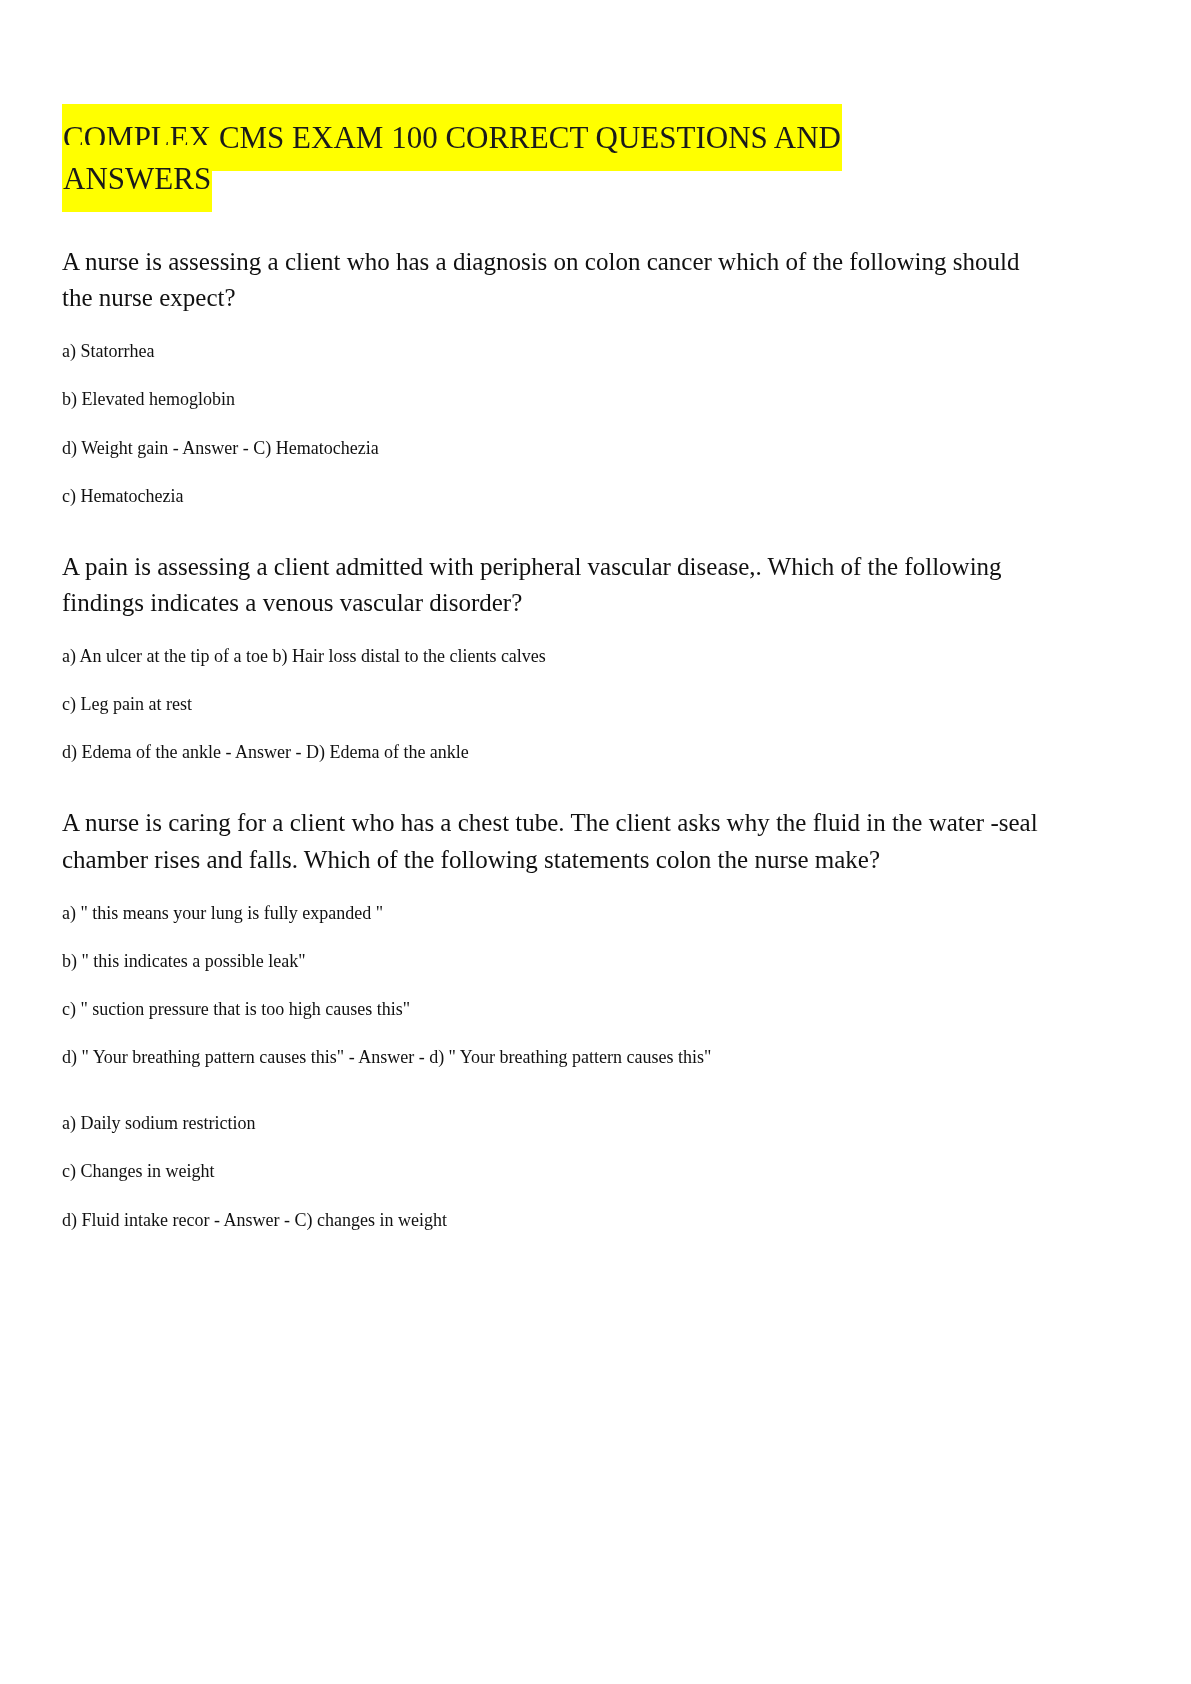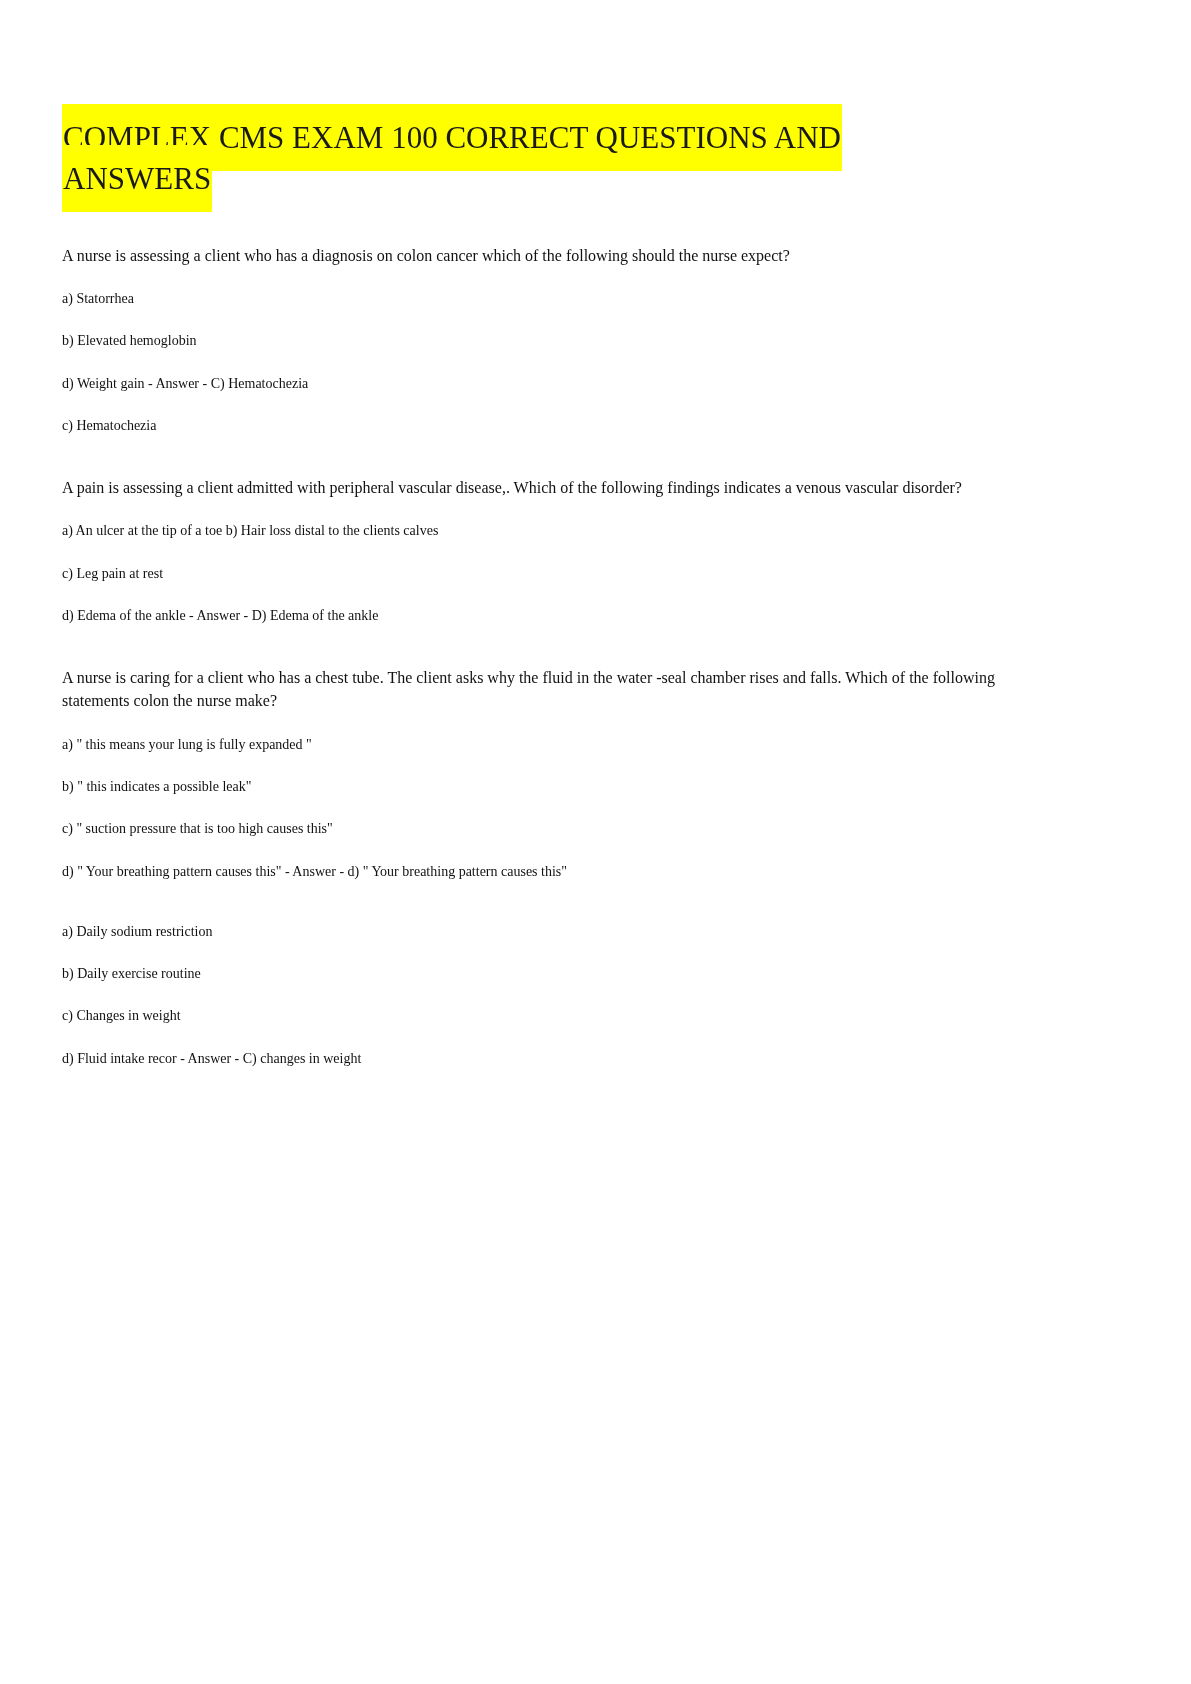--- a/index.html
+++ b/index.html
@@ -33,27 +33,27 @@
     font-weight: normal;
   }
   .doc-title .hl {
     background: #ffff00;
     padding: 16px 1px;
   }
   .qblock {
     margin-bottom: 40px;
   }
   .stem {
-    font-size: 16px;
+    font-size: 25px;
     line-height: 1.45;
     color: #111111;
     margin: 0 0 22px 0;
   }
   .opt {
-    font-size: 14px;
+    font-size: 18px;
     line-height: 1.45;
     color: #111111;
     margin: 0 0 22px 0;
   }
   .opt:last-child {
     margin-bottom: 0;
   }
 </style>
 </head>
 <body>
@@ -85,19 +85,18 @@
     <div class="qblock">
       <p class="stem">A nurse is caring for a client who has a chest tube. The client asks why the fluid in the water -seal chamber rises and falls. Which of the following statements colon the nurse make?</p>
       <p class="opt">a) " this means your lung is fully expanded "</p>
       <p class="opt">b) " this indicates a possible leak"</p>
       <p class="opt">c) " suction pressure that is too high causes this"</p>
       <p class="opt">d) " Your breathing pattern causes this" - Answer - d) " Your breathing pattern causes this"</p>
     </div>
 
     <div class="qblock">
       <p class="opt">a) Daily sodium restriction</p>
-      <p class="opt">b) Daily exercise routine</p>
       <p class="opt">c) Changes in weight</p>
       <p class="opt">d) Fluid intake recor - Answer - C) changes in weight</p>
     </div>
 
   </div>
 </div>
 
 </body></html>

